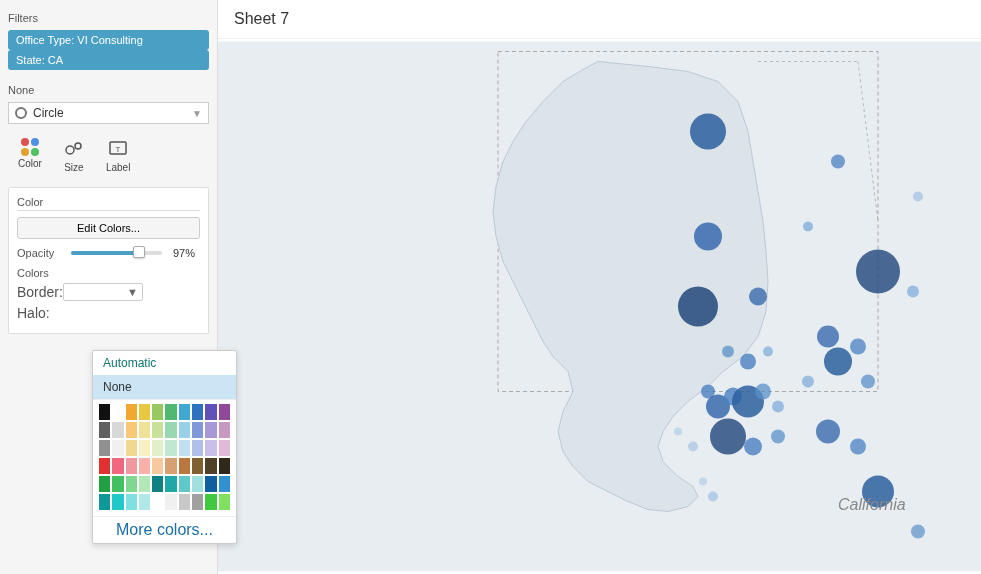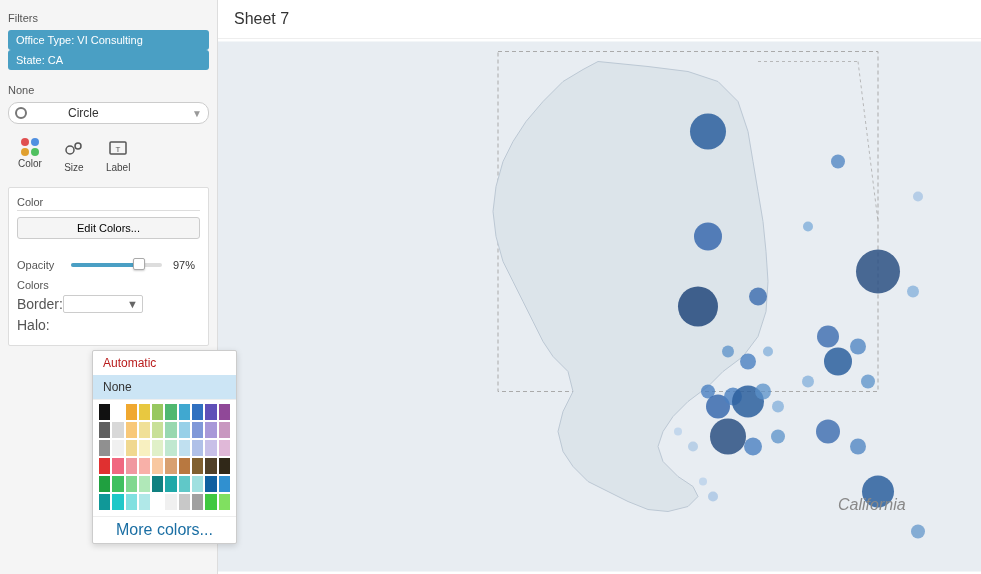--- a/index.html
+++ b/index.html
@@ -39,25 +39,24 @@
 
     .marks-section {
       margin-top: 10px;
     }
 
     .marks-dropdown {
       display: flex;
       align-items: center;
       border: 1px solid #ccc;
       background: white;
-      border-radius: 10px;
+      border-radius: 0;
       padding: 3px 6px;
       margin-bottom: 8px;
       cursor: pointer;
-      gap: 35px;
     }
 
     .marks-dropdown .circle-icon {
       width: 12px;
       height: 12px;
       border-radius: 50%;
       border: 2px solid #777;
       margin-right: 6px;
       display: inline-block;
     }
@@ -123,21 +122,21 @@
     }
 
     .edit-colors-btn {
       width: 100%;
       padding: 4px;
       background: #f5f5f5;
       border: 1px solid #ccc;
       border-radius: 3px;
       cursor: pointer;
       font-size: 11px;
-      margin-bottom: 20px;
+      margin-bottom: 8px;
     }
 
     .opacity-row {
       display: flex;
       align-items: center;
       margin-bottom: 8px;
       gap: 6px;
     }
 
     .opacity-label { font-size: 11px; color: #555; width: 48px; }
@@ -216,21 +215,21 @@
       border: 1px solid #ccc;
       box-shadow: 0 2px 6px rgba(0,0,0,0.15);
       z-index: 100;
       border-radius: 2px;
     }
 
     .halo-item {
       padding: 5px 10px;
       font-size: 12px;
       cursor: pointer;
-      color: #b91c1c;
+      color: #0f766e;
     }
     .halo-item.selected { background: #cce5f5; color: #333; }
 
     .color-palette {
       padding: 4px 6px;
       border-top: 1px solid #eee;
     }
 
     .palette-row {
       display: flex;

